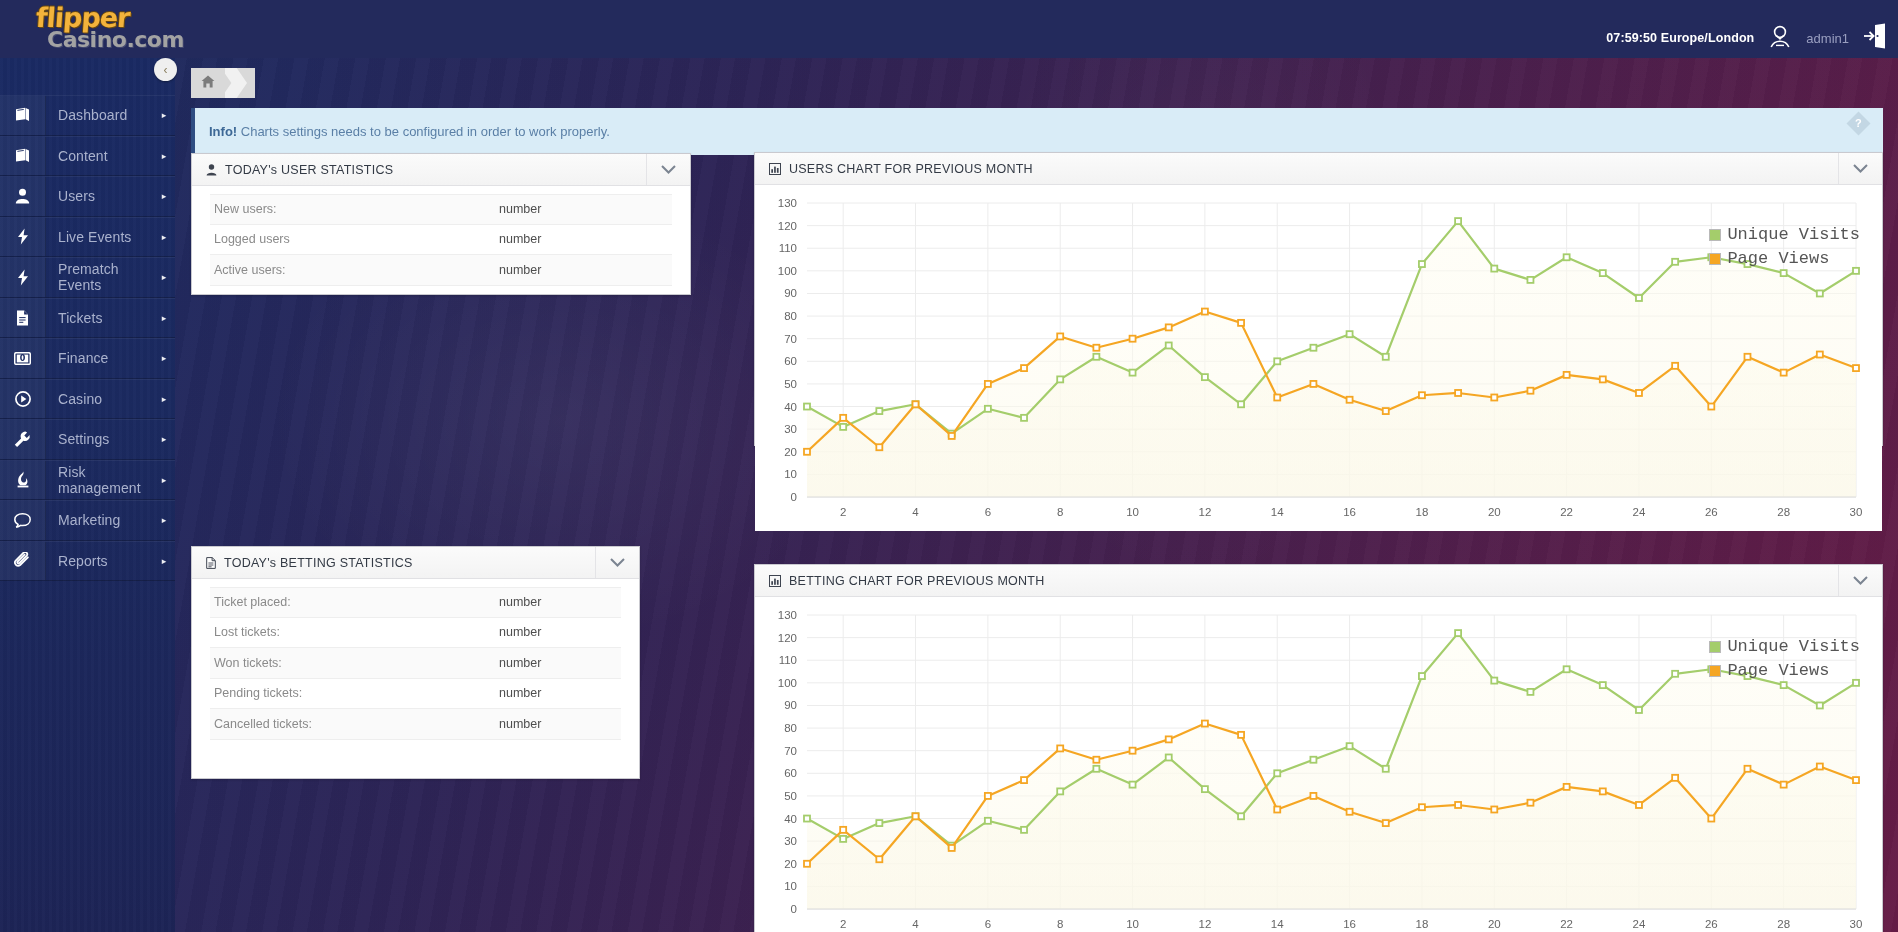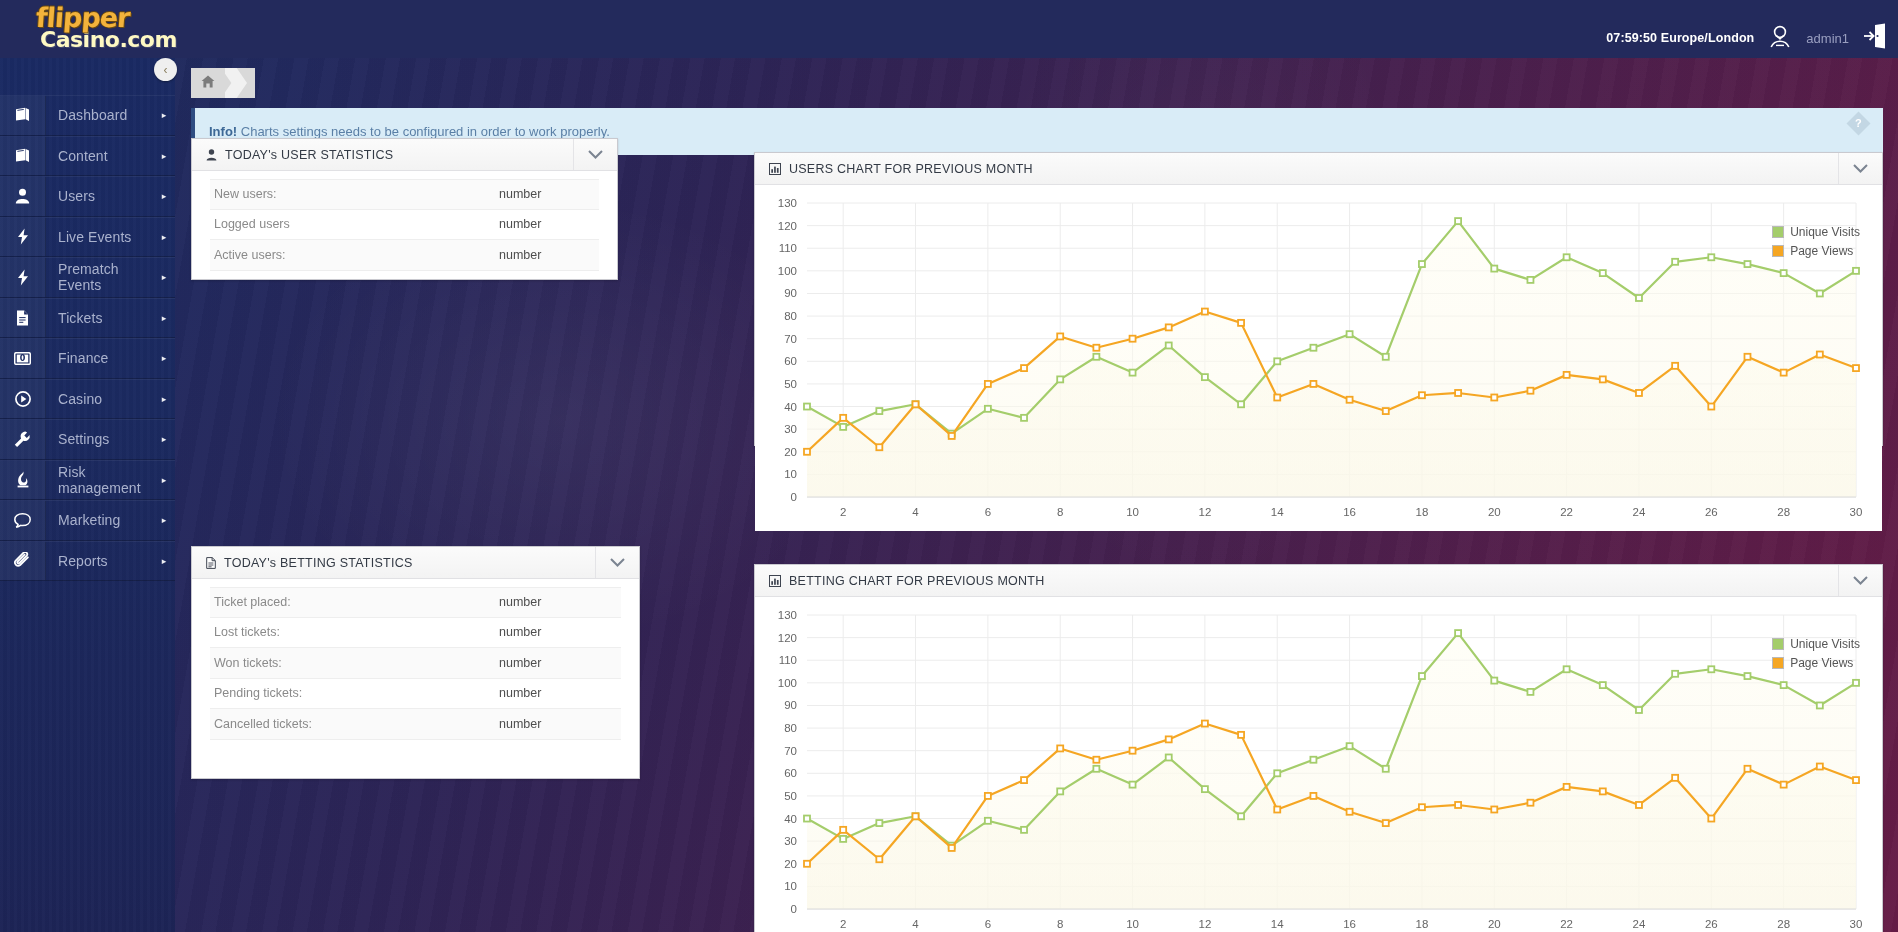--- a/index.html
+++ b/index.html
@@ -52,24 +52,24 @@
     color: #f3b33c;
     text-shadow: 1px 1px 0 #6a4a10, -1px 0 0 #6a4a10, 0 -1px 0 #6a4a10;
     transform: skewX(-4deg);
   }
   .logo-2 {
     display: block;
     font-family: "DejaVu Sans", sans-serif;
     font-weight: bold;
     font-size: 22px;
     letter-spacing: -0.5px;
-    color: #fef9c3;
+    color: #a3a3a3;
     text-shadow: 1px 1px 0 #43486f;
     margin-top: -2px;
-    margin-left: 4px;
+    margin-left: 11px;
   }
   #topbar-right {
     position: absolute; right: 10px; top: 0;
     height: 76px;
     display: flex; align-items: center; gap: 13px;
   }
   #clock {
     color: #ffffff;
     font-size: 12.5px;
     font-weight: bold;
@@ -253,31 +253,32 @@
   .stat-row.odd { background: #fafafa; }
   .stat-key { width: 263px; color: #8a8a8a; padding-left: 4px; }
   .stat-val { color: #4e4e4e; font-weight: normal; }
 
   
   .chart-wrap { position: relative; width: 100%; height: 100%; }
   .chart-svg { display: block; }
   .legend {
     position: absolute;
     right: 22px; top: 40px;
-    font-size: 12px;
+    font-size: 17px;
     color: #555;
+    font-family: Liberation Mono, monospace;
   }
   .legend-row { display: flex; align-items: center; margin-bottom: 5px; }
   .legend-sw {
     width: 12px; height: 12px;
     margin-right: 6px;
     border: 1px solid #b9b9b9;
   }
 
-  #panel-user-stats  { left: 16px;  top: 80px;  width: 427px; height: 142px; }
+  #panel-user-stats  { left: 16px;  top: 95px;  width: 500px; height: 142px; }
   #panel-bet-stats   { left: 16px;  top: 488px; width: 449px; height: 233px; }
   #panel-users-chart { left: 579px; top: 94px;  width: 1129px; height: 294px; }
   #panel-bet-chart   { left: 579px; top: 506px; width: 1129px; height: 379px; }
 </style>
 </head>
 <body>
 
 <div id="page">
 
   <div id="topbar">

